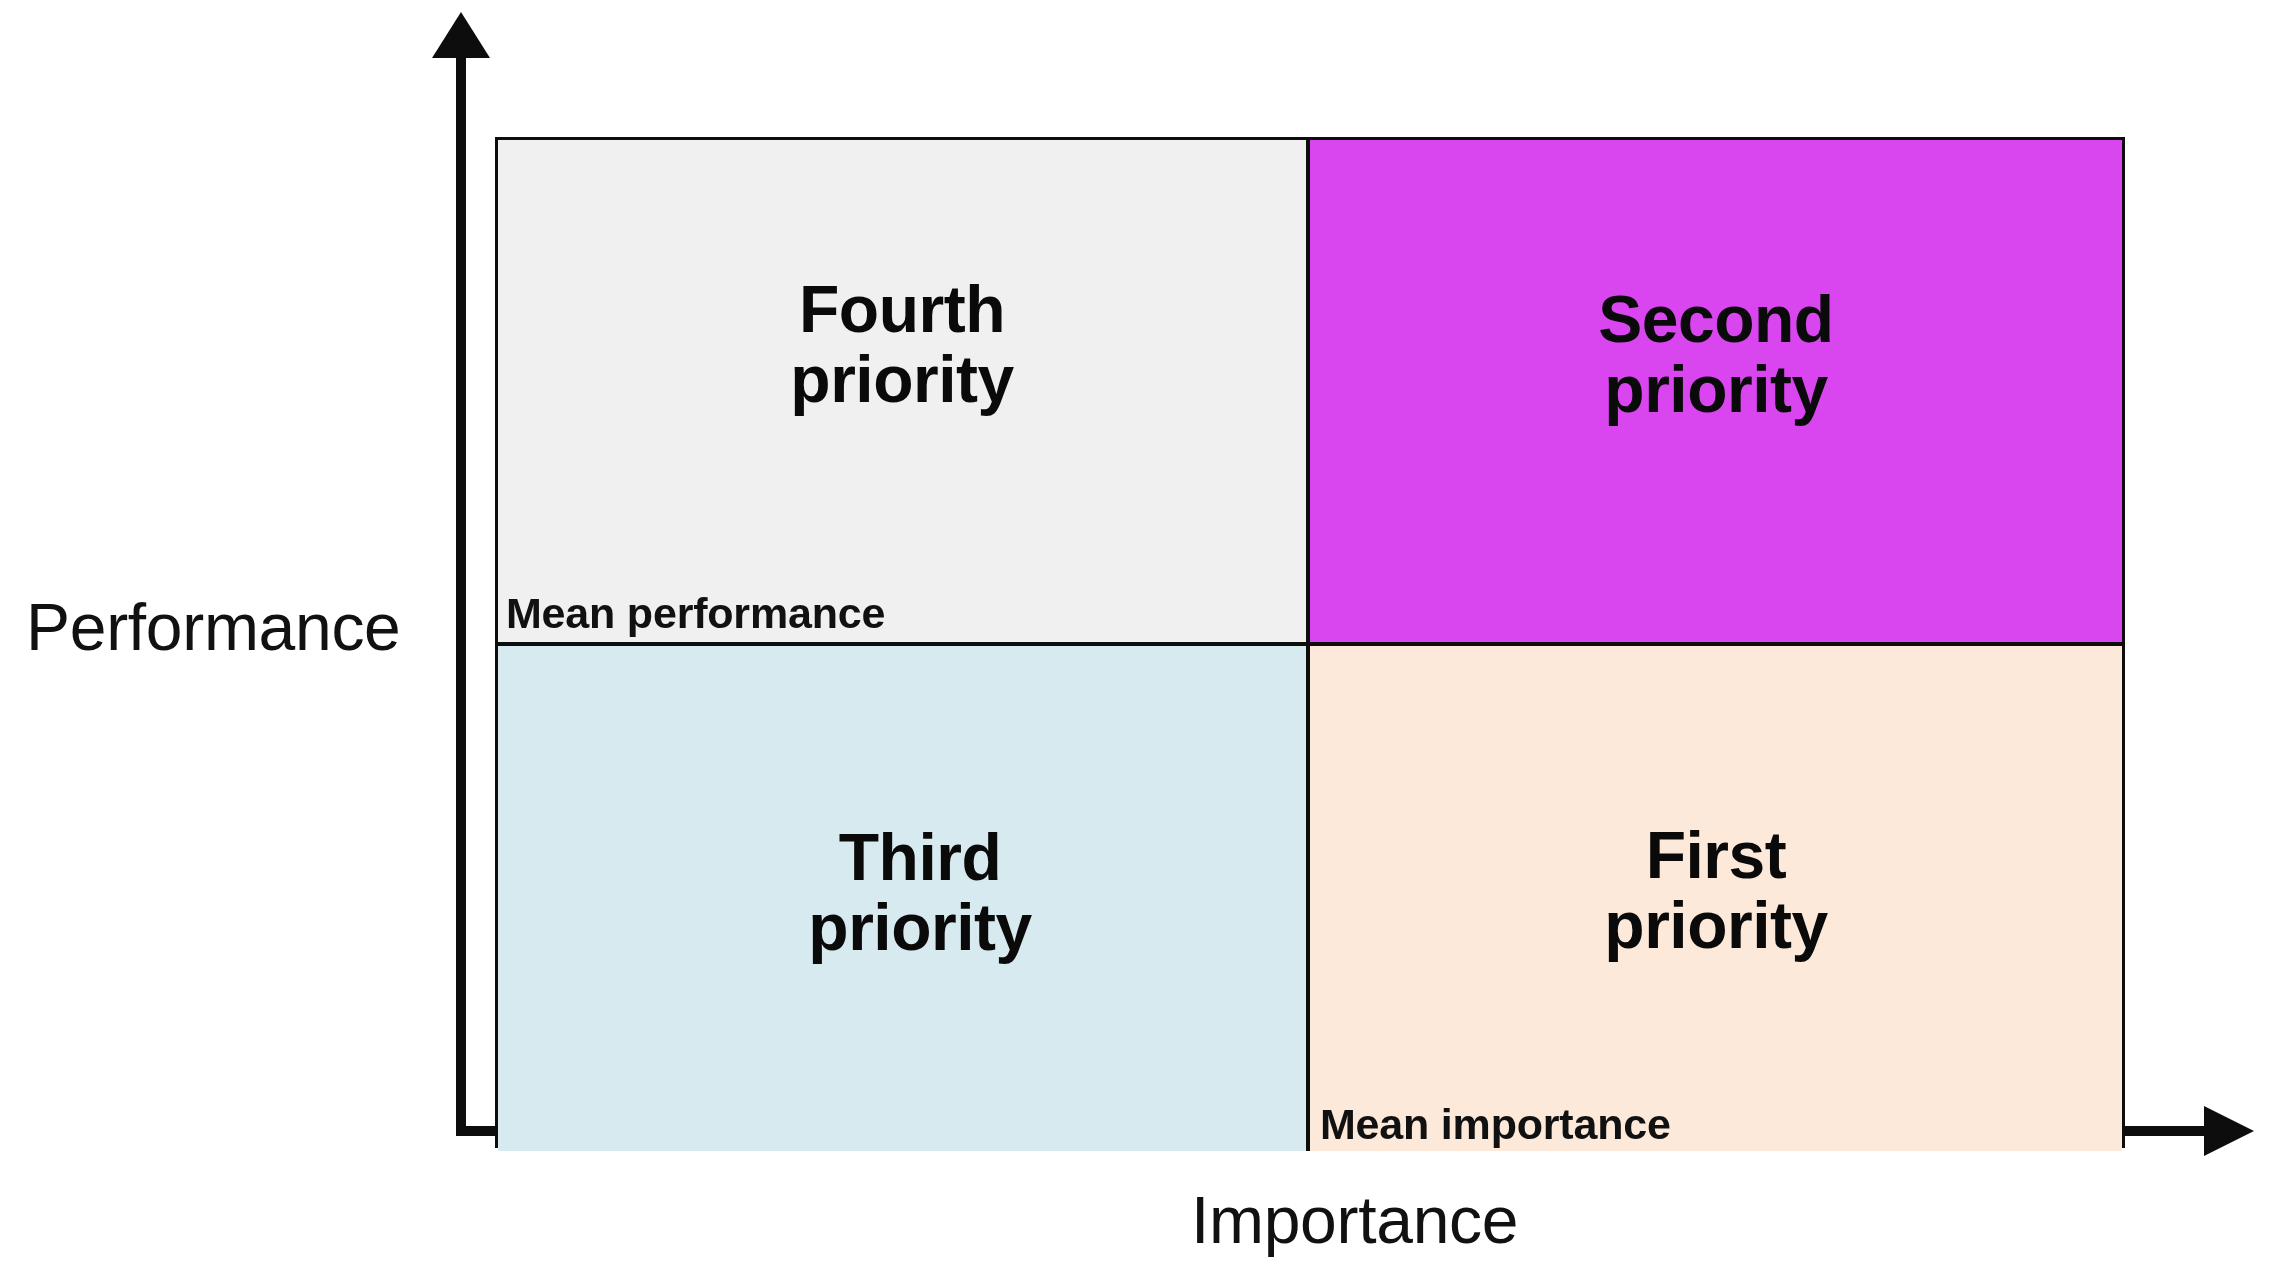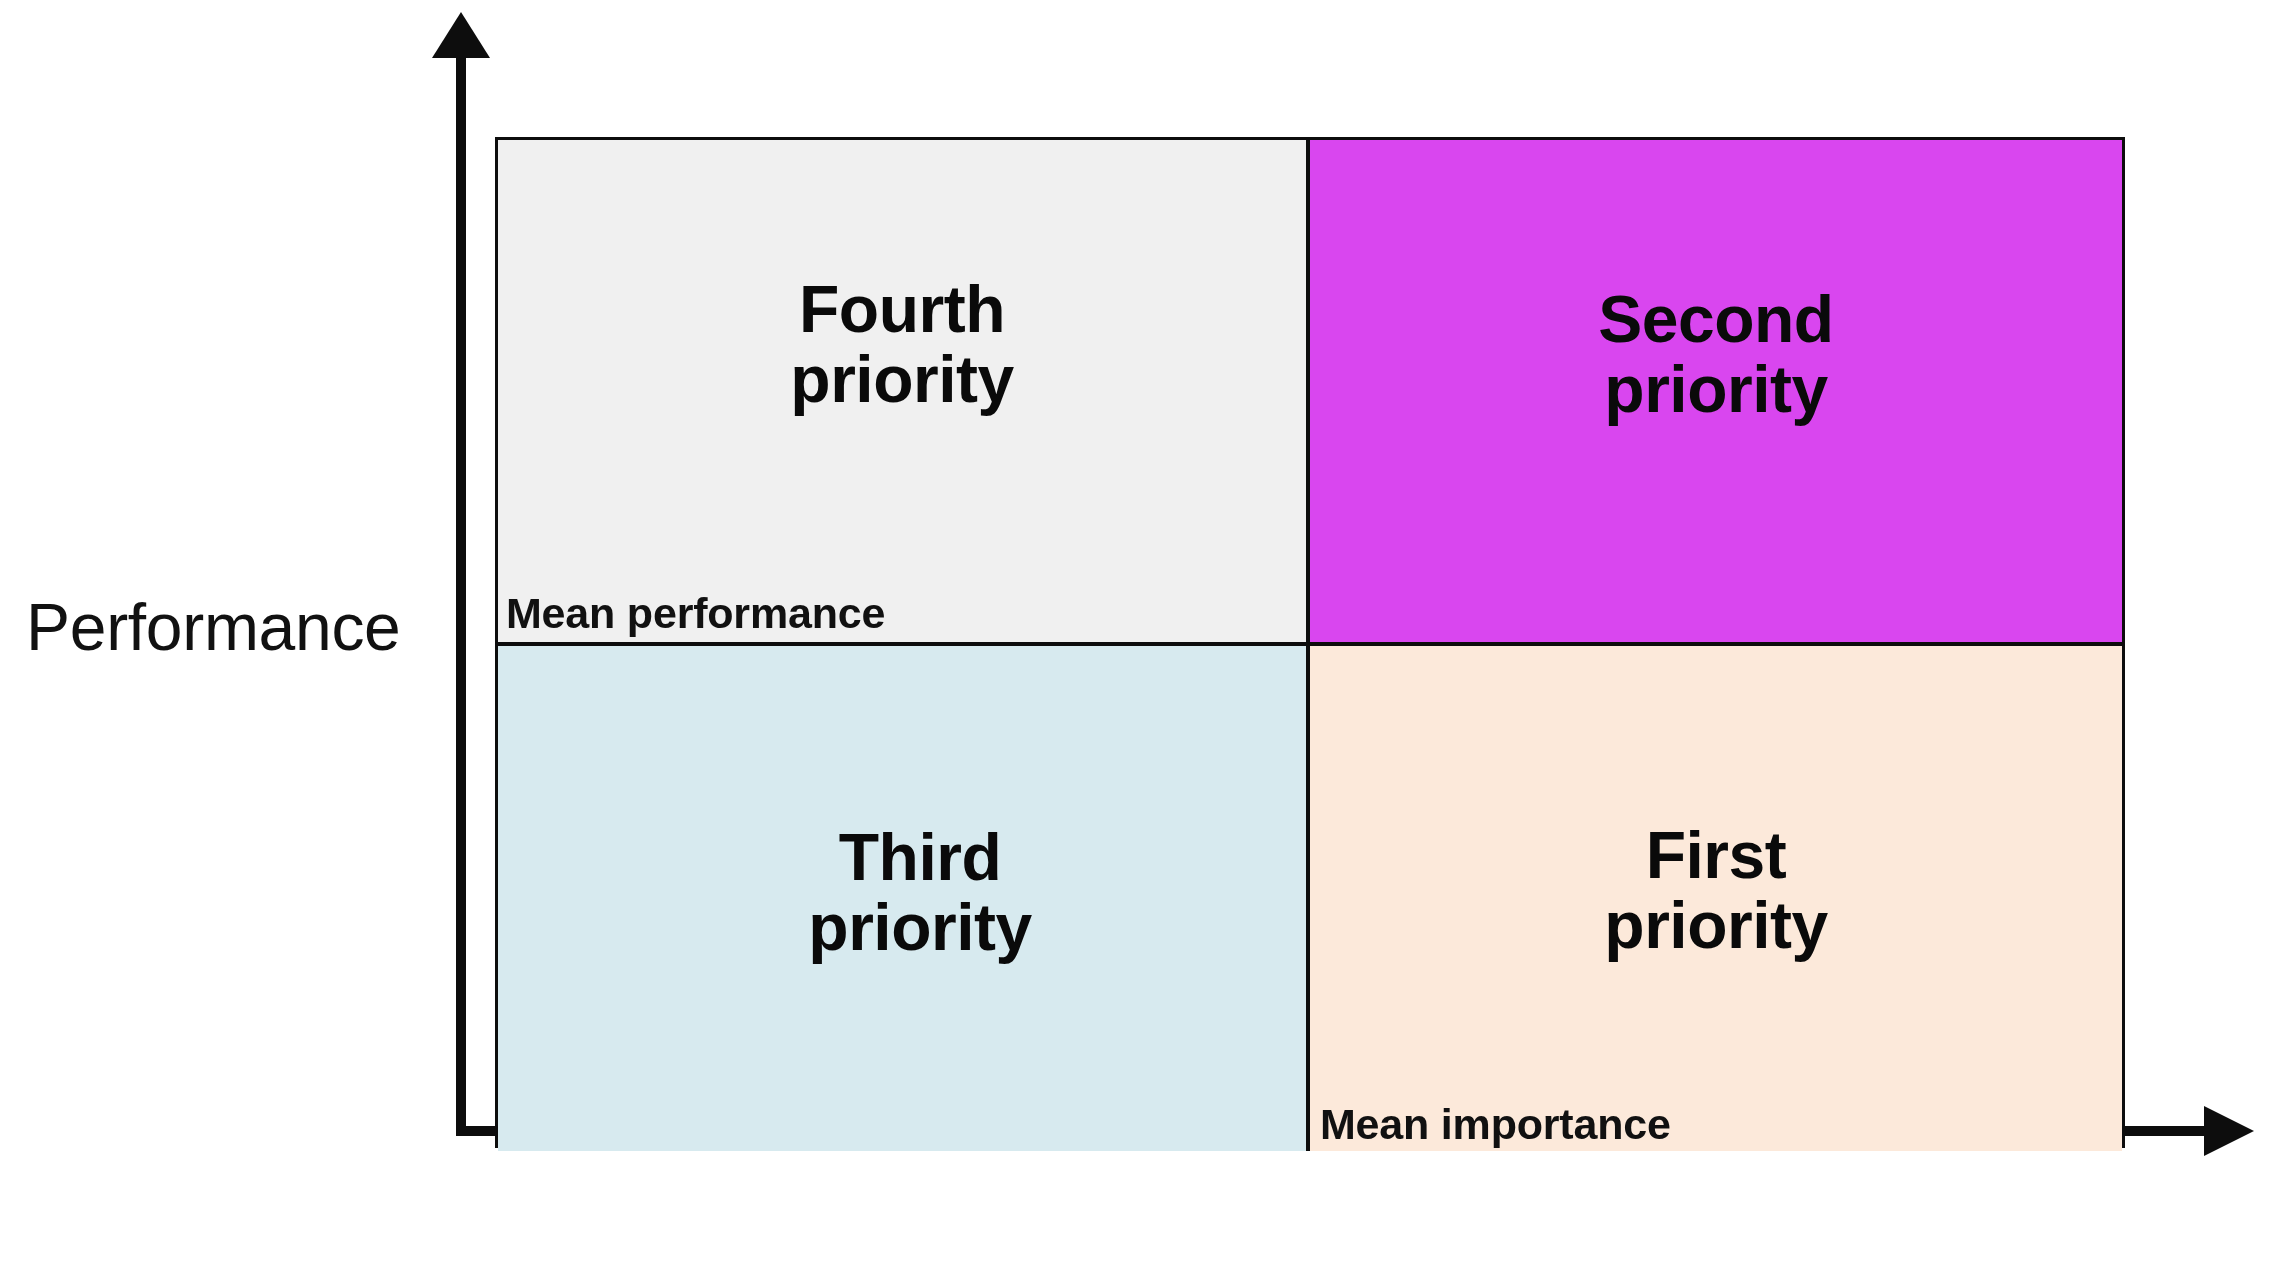--- a/index.html
+++ b/index.html
@@ -133,20 +133,21 @@
 
 <div id="stage">
 
   <div class="axis-y-line"></div>
   <div class="axis-y-head"></div>
 
   <div class="axis-x-line"></div>
   <div class="axis-x-head"></div>
 
   <div class="axis-title axis-title-y">Performance</div>
+  <div class="axis-title axis-title-x">Importance</div>
 
   <div class="matrix">
 
     <div class="quad quad-tl">
       <div class="quad-label">Fourth
 priority</div>
       <div class="mean-note mean-performance">Mean performance</div>
     </div>
 
     <div class="quad quad-tr">

